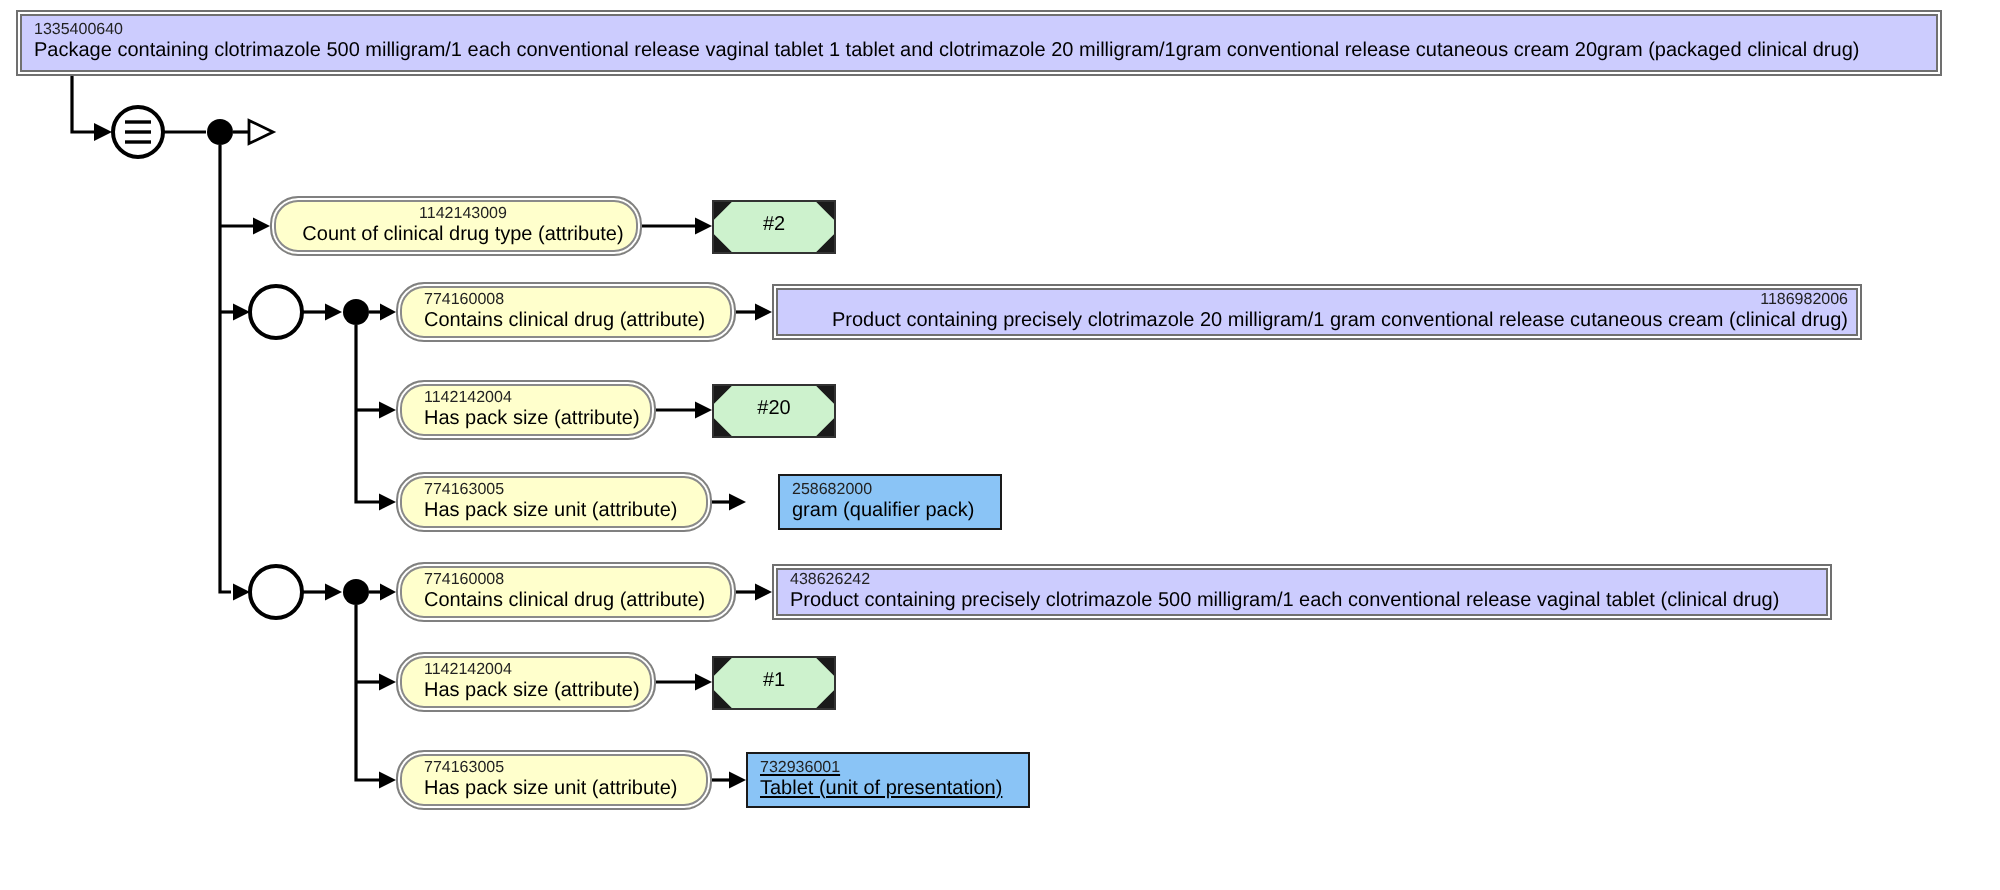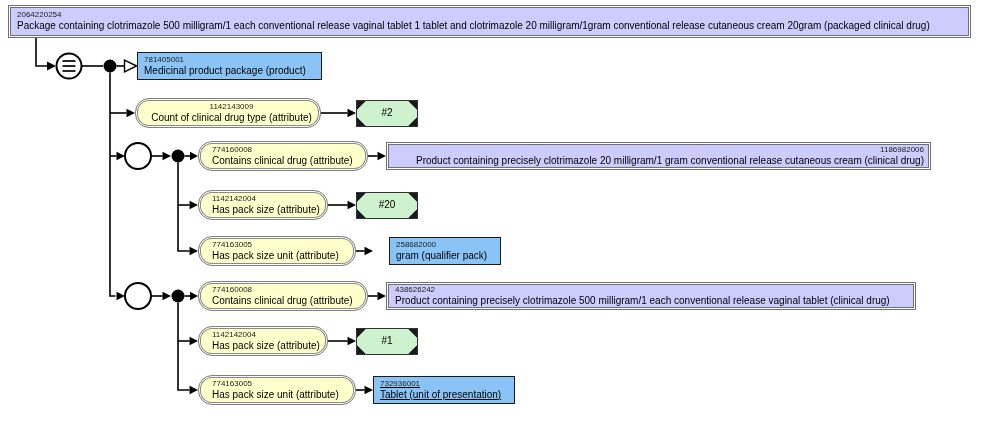--- a/index.html
+++ b/index.html
@@ -119,28 +119,24 @@
 
     <circle cx="138" cy="156" r="13" fill="#ffffff" stroke="#000" stroke-width="2"></circle>
     <circle cx="138" cy="296" r="13" fill="#ffffff" stroke="#000" stroke-width="2"></circle>
 
     <circle cx="110" cy="66" r="6.5" fill="#000"></circle>
     <circle cx="178" cy="156" r="6.5" fill="#000"></circle>
     <circle cx="178" cy="296" r="6.5" fill="#000"></circle>
   </svg>
 
   <div class="node defined" style="left:8px;top:5px;width:963px;height:33px;">
-    <span class="nid">2064220254</span>
+    <span class="nid">1335400640</span>
     <span class="nlabel">Package containing clotrimazole 500 milligram/1 each conventional release vaginal tablet 1 tablet and clotrimazole 20 milligram/1gram conventional release cutaneous cream 20gram (packaged clinical drug)</span>
   </div>
 
-  <div class="node primitive" style="left:137px;top:52px;width:185px;height:28px;">
-    <span class="nid">781405001</span>
-    <span class="nlabel">Medicinal product package (product)</span>
-  </div>
 
   <div class="node attribute" style="left:135px;top:98px;width:186px;height:30px;align-items:center;">
     <span class="nid">1142143009</span>
     <span class="nlabel">Count of clinical drug type (attribute)</span>
   </div>
   <div class="node concrete" style="left:356px;top:100px;width:62px;height:27px;">
     <span class="nlabel">#2</span>
   </div>
 
   <div class="node attribute" style="left:198px;top:141px;width:170px;height:30px;">

